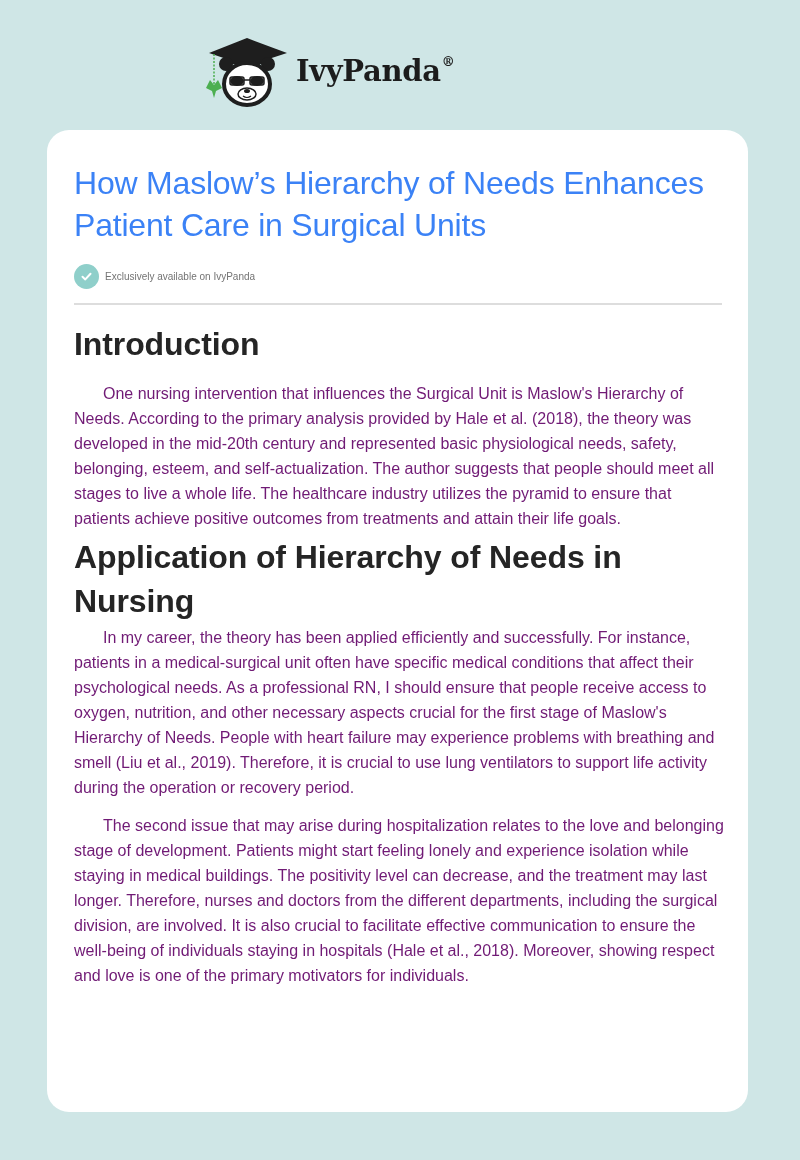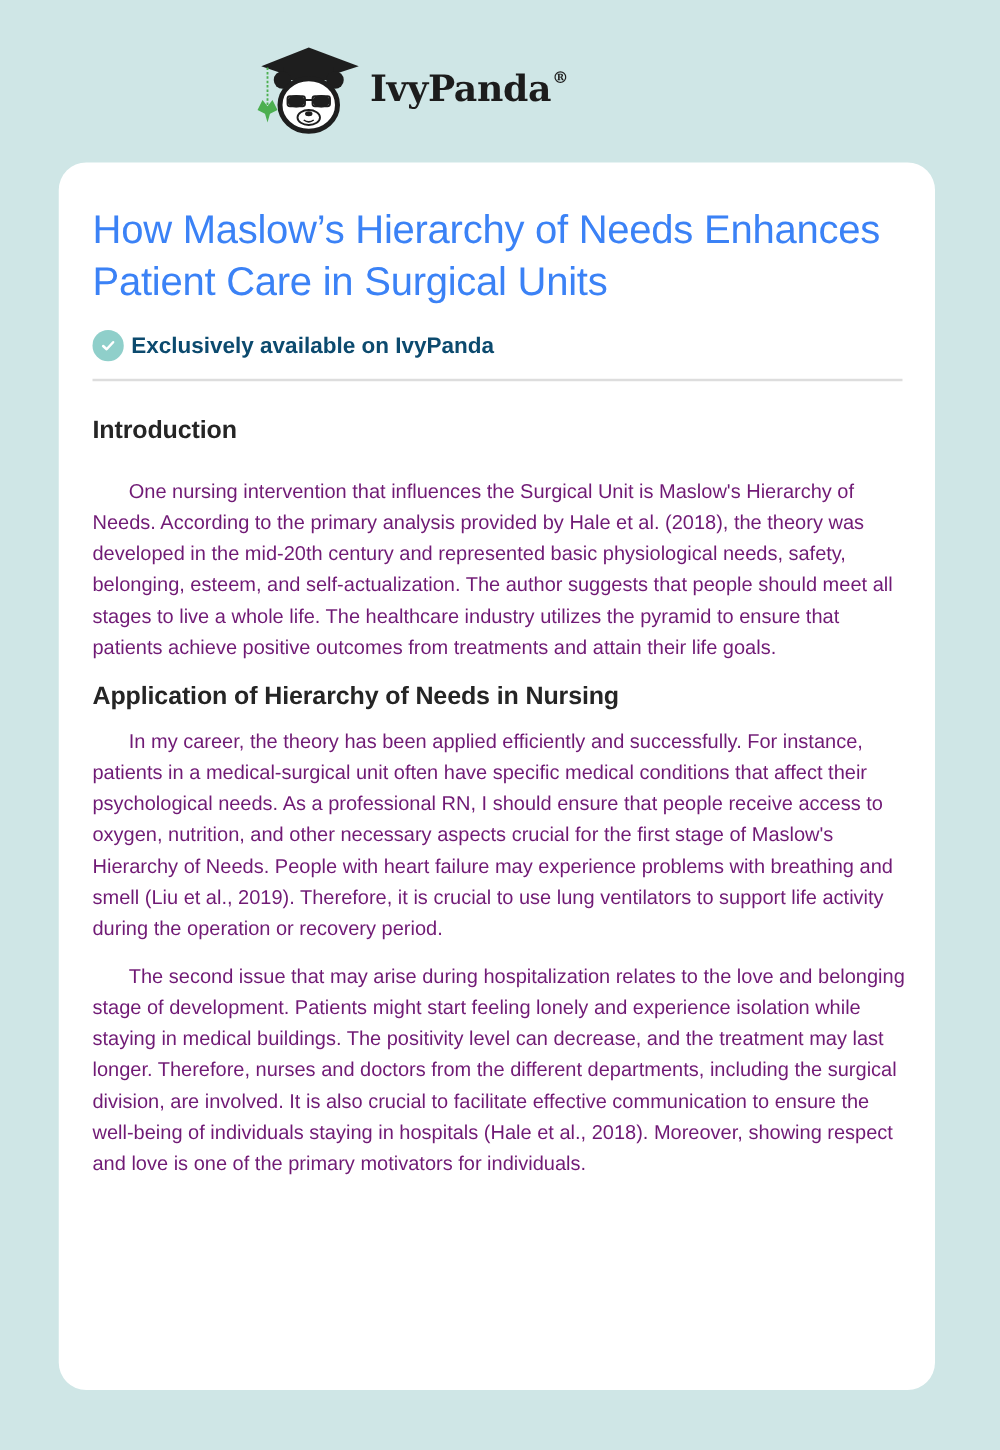--- a/index.html
+++ b/index.html
@@ -86,41 +86,41 @@
       width: 25px;
       height: 25px;
       border-radius: 50%;
       background: #8fcfca;
       display: flex;
       align-items: center;
       justify-content: center;
       margin-right: 6px;
     }
     .exclusive-label {
-      font-size: 18px;
-      font-weight: bold;
-      color: #0c4a6e;
+      font-size: 10px;
+      font-weight: normal;
+      color: #737373;
     }
     .divider {
       position: absolute;
       left: 27px;
       top: 173px;
       width: 648px;
       height: 2px;
       background: #dddddd;
     }
     .content {
       position: absolute;
       left: 27px;
       top: 192px;
       width: 650px;
     }
     h2 {
       margin: 0;
-      font-size: 20px;
+      font-size: 32px;
       line-height: 44px;
       font-weight: bold;
       color: #252525;
       letter-spacing: -0.1px;
     }
     p {
       margin: 0;
       font-size: 16px;
       line-height: 25px;
       color: #701a75;

